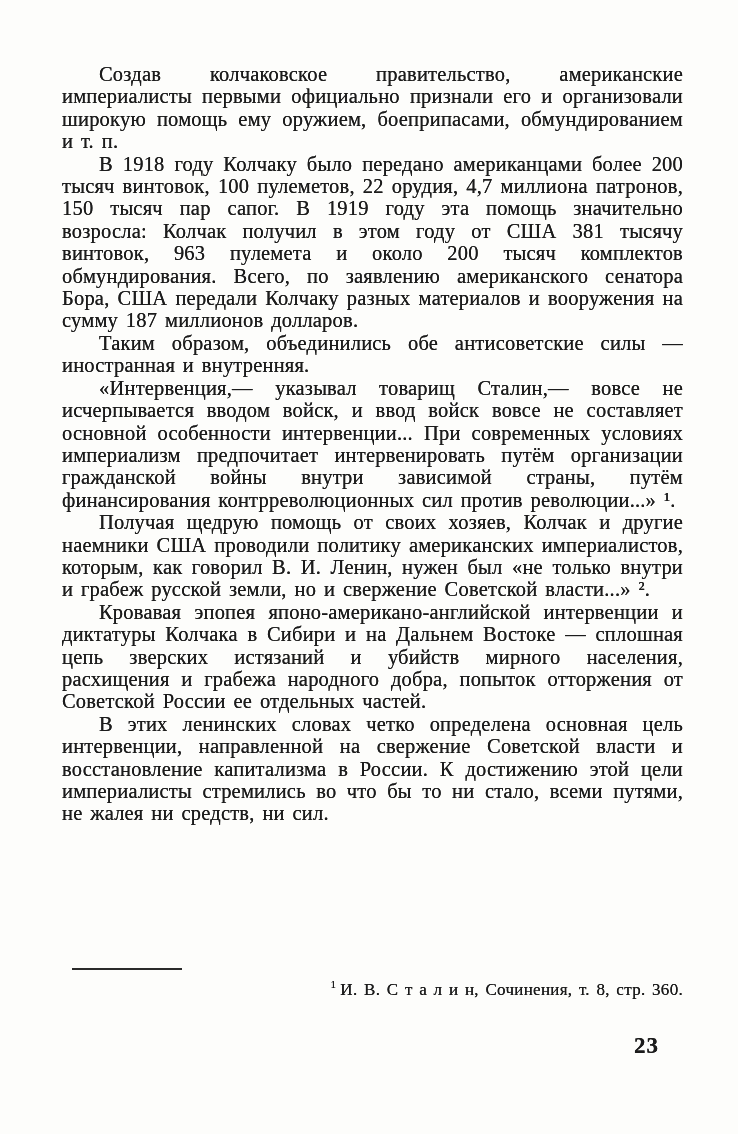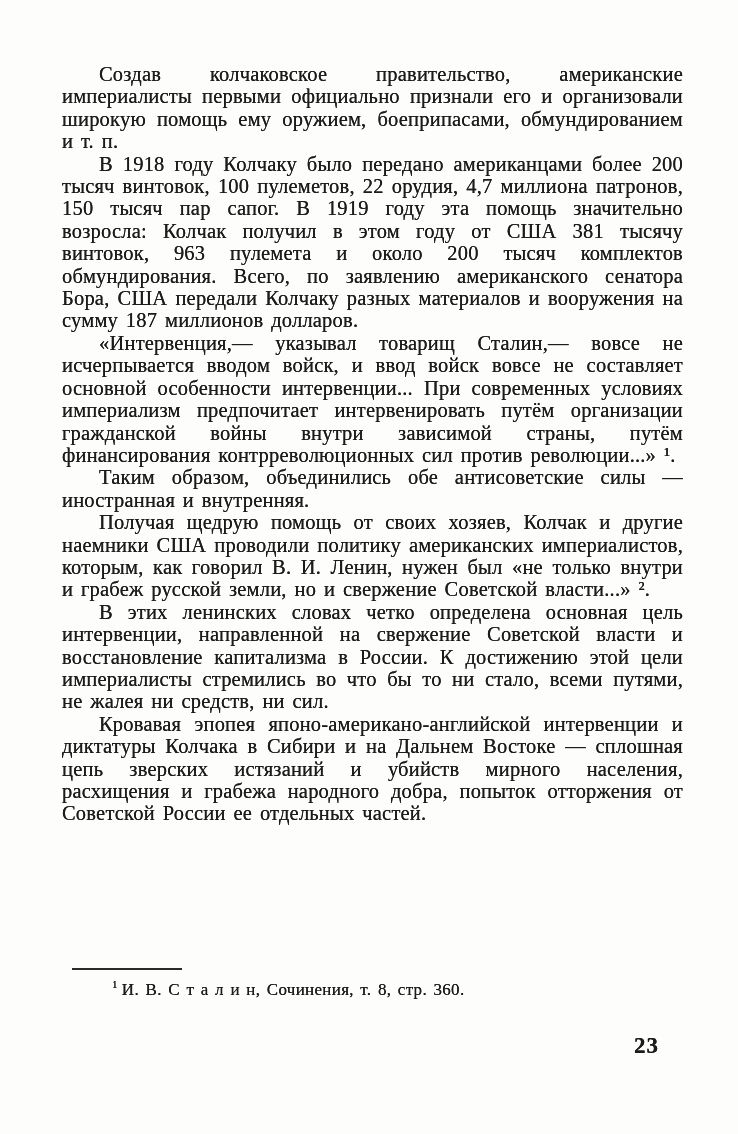--- a/index.html
+++ b/index.html
@@ -46,20 +46,21 @@
     margin: 4px 0 10px 10px;
   }
   p.footnote {
     margin: 0;
     text-indent: 50px;
     font-size: 17px;
     line-height: 19.5px;
     letter-spacing: 0.3px;
     word-spacing: 2px;
     text-shadow: 0 0 0.4px currentColor;
+    text-align: right;
   }
   p.footnote sup {
     font-size: 11px;
     line-height: 0;
     margin-right: 4px;
   }
   .page-number {
     position: absolute;
     left: 634px;
     top: 1033px;
@@ -70,25 +71,25 @@
   }
 </style>
 </head>
 <body>
 
 <div class="page">
 
   <div class="text-block">
     <p class="body-par">Создав колчаковское правительство, американские империалисты первыми официально признали его и организовали широкую помощь ему оружием, боеприпасами, обмундированием и т. п.</p>
     <p class="body-par">В 1918 году Колчаку было передано американцами более 200 тысяч винтовок, 100 пулеметов, 22 орудия, 4,7 миллиона патронов, 150 тысяч пар сапог. В 1919 году эта помощь значительно возросла: Колчак получил в этом году от США 381 тысячу винтовок, 963 пулемета и около 200 тысяч комплектов обмундирования. Всего, по заявлению американского сенатора Бора, США передали Колчаку разных материалов и вооружения на сумму 187 миллионов долларов.</p>
+    <p class="body-par">Таким образом, объединились обе антисоветские силы — иностранная и внутренняя.</p>
     <p class="body-par">«Интервенция,— указывал товарищ Сталин,— вовсе не исчерпывается вводом войск, и ввод войск вовсе не составляет основной особенности интервенции... При современных условиях империализм предпочитает интервенировать путём организации гражданской войны внутри зависимой страны, путём финансирования контрреволюционных сил против революции...» ¹.</p>
-    <p class="body-par">Таким образом, объединились обе антисоветские силы — иностранная и внутренняя.</p>
     <p class="body-par">Получая щедрую помощь от своих хозяев, Колчак и другие наемники США проводили политику американских империалистов, которым, как говорил В. И. Ленин, нужен был «не только внутри и грабеж русской земли, но и свержение Советской власти...» ².</p>
+    <p class="body-par">Кровавая эпопея японо-американо-английской интервенции и диктатуры Колчака в Сибири и на Дальнем Востоке — сплошная цепь зверских истязаний и убийств мирного населения, расхищения и грабежа народного добра, попыток отторжения от Советской России ее отдельных частей.</p>
     <p class="body-par">В этих ленинских словах четко определена основная цель интервенции, направленной на свержение Советской власти и восстановление капитализма в России. К достижению этой цели империалисты стремились во что бы то ни стало, всеми путями, не жалея ни средств, ни сил.</p>
-    <p class="body-par">Кровавая эпопея японо-американо-английской интервенции и диктатуры Колчака в Сибири и на Дальнем Востоке — сплошная цепь зверских истязаний и убийств мирного населения, расхищения и грабежа народного добра, попыток отторжения от Советской России ее отдельных частей.</p>
   </div>
 
   <div class="footnotes">
     <div class="fn-rule"></div>
     <p class="footnote"><sup>1</sup><span>И. В. С т а л и н,  Сочинения, т. 8, стр. 360.</span></p>
   </div>
 
   <div class="page-number">23</div>
 
 </div>

